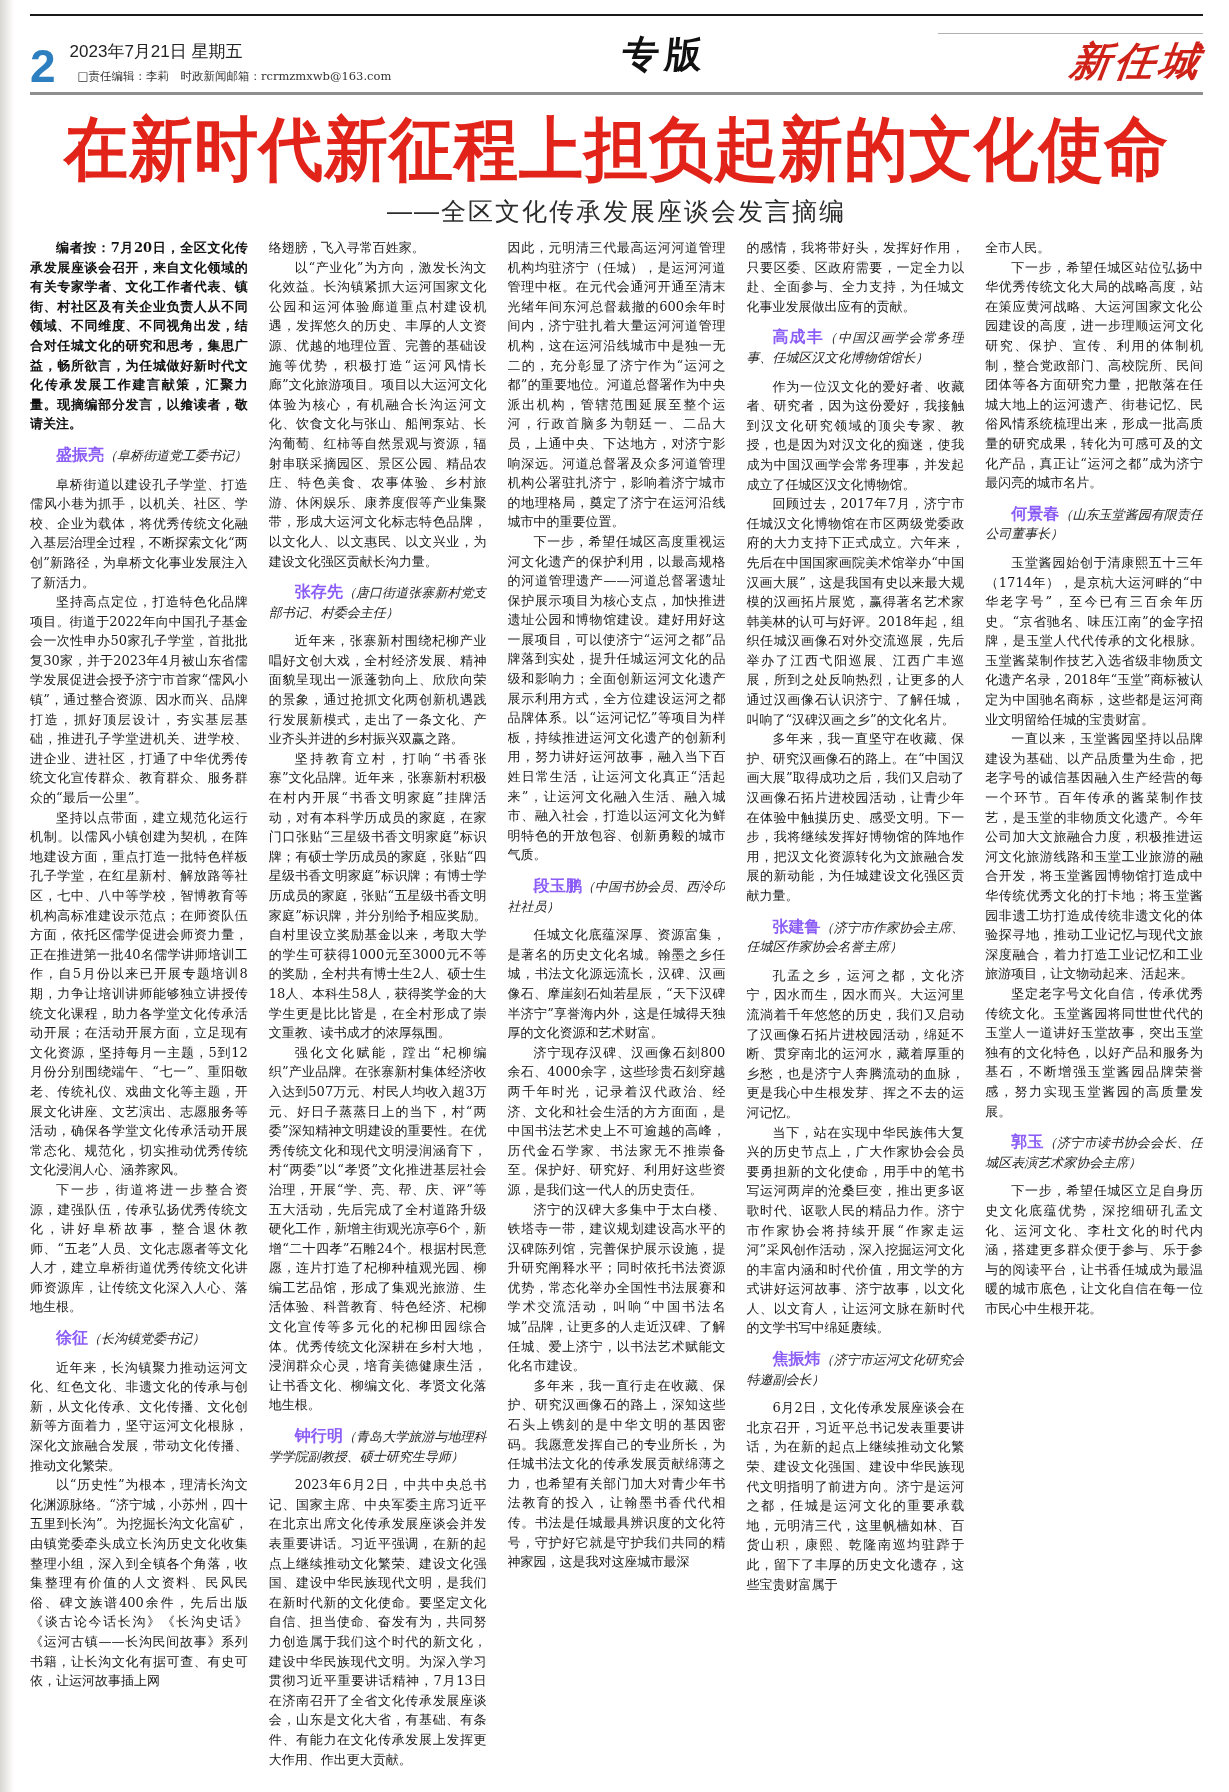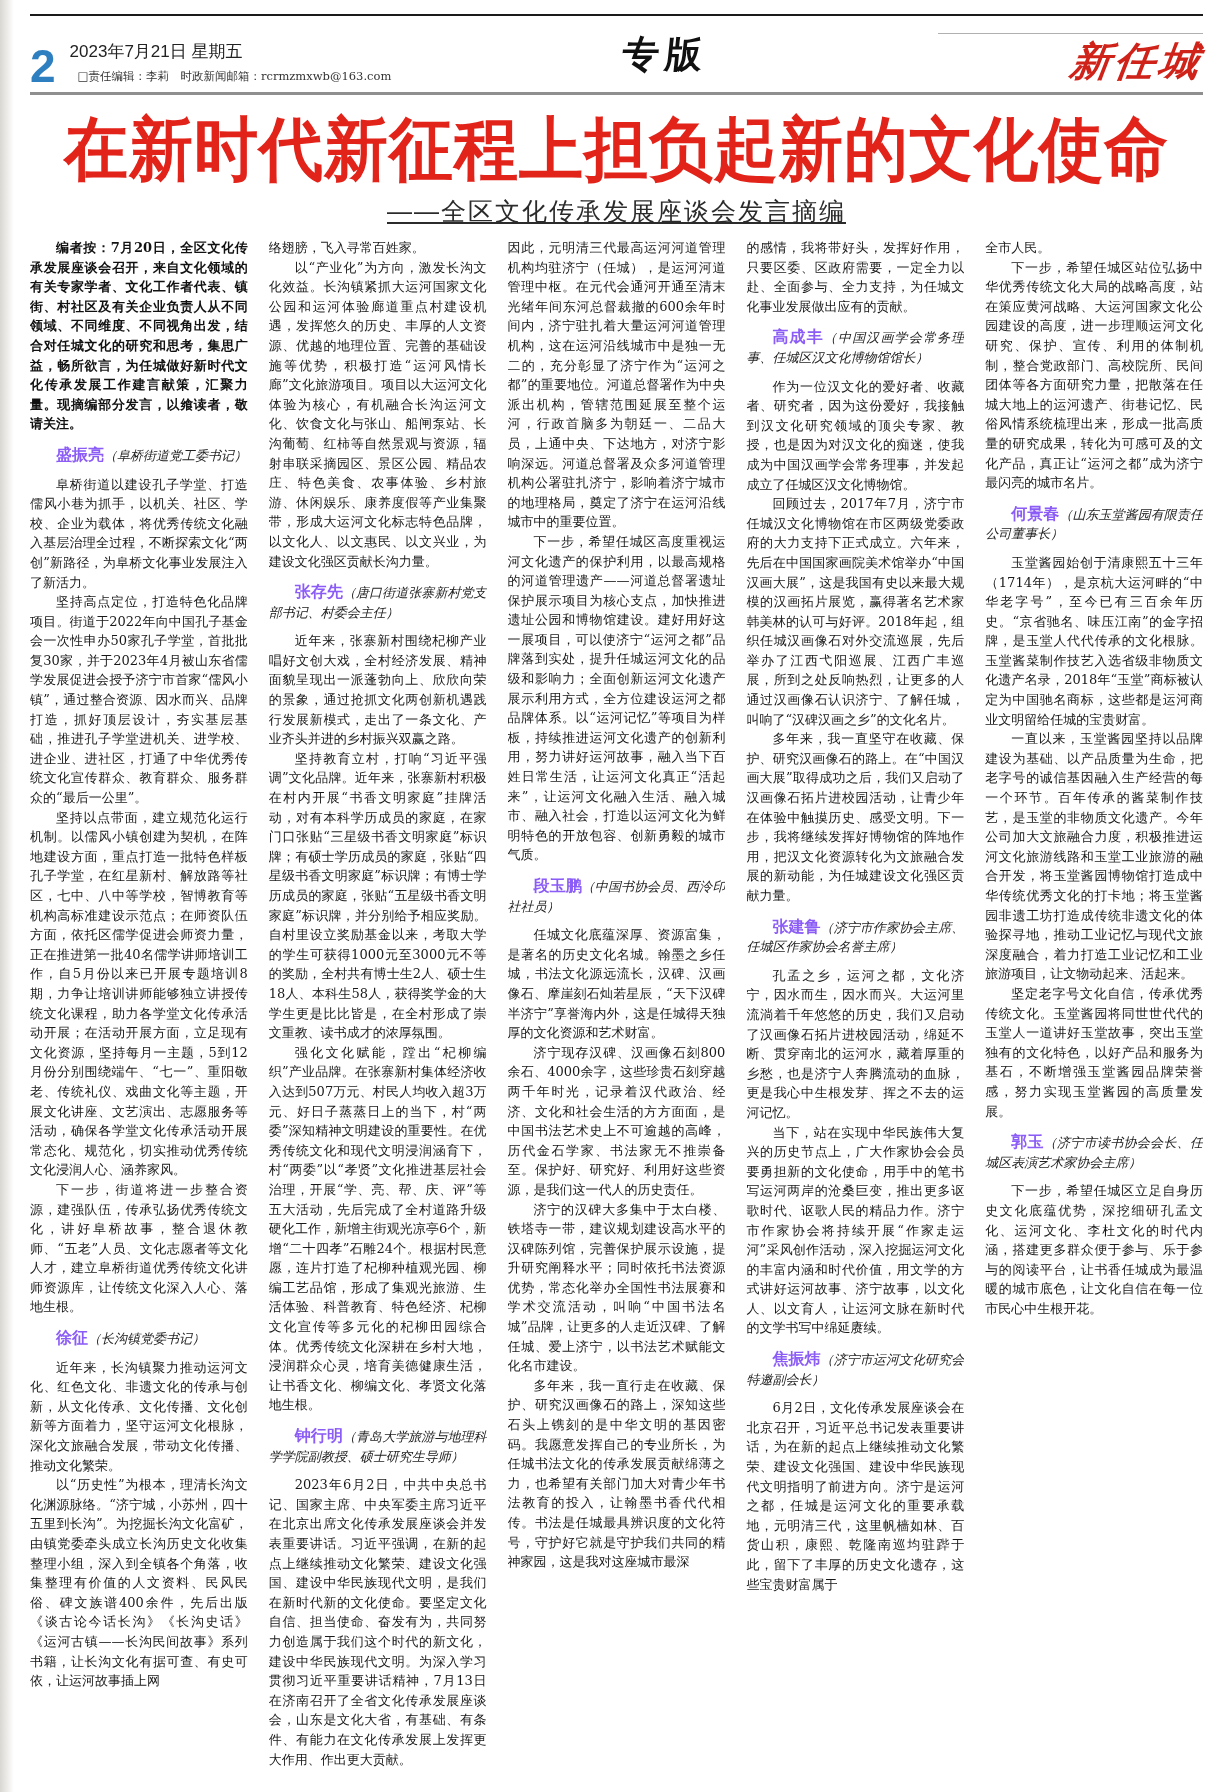--- a/index.html
+++ b/index.html
@@ -33,21 +33,21 @@
     font-family:"DejaVu Serif",serif;font-style:italic;font-weight:bold;
     letter-spacing:4px;transform:skewX(-8deg);}
   .header-rule{border-top:3px solid #8f8f8f;margin-top:6px;}
 
   
   .headline{margin:16px 0 0;text-align:center;
     font-family:"Liberation Sans","DejaVu Sans",sans-serif;
     font-weight:900;font-size:64px;line-height:70px;letter-spacing:1px;
     color:#e2231a;transform:scaleY(1.08);transform-origin:top;}
   .subhead{text-align:center;font-size:25px;color:#2b2b2b;margin:14px 0 10px;
-    font-family:"Liberation Sans","DejaVu Sans",sans-serif;letter-spacing:2px;text-decoration:underline;}
+    font-family:"Liberation Sans","DejaVu Sans",sans-serif;letter-spacing:2px;}
 
   
   .cols{display:flex;gap:21px;height:1548px;overflow:hidden;margin-top:8px;}
   .col{flex:1 1 0;overflow:hidden;
     font-size:13px;line-height:19.6px;text-align:justify;color:#191919;}
   .col p{margin:0;text-indent:2em;}
   .col p.cont{text-indent:0;}
   .editor-note{font-weight:bold;text-indent:2em;color:#111;}
   .byline{margin:11px 0 9px;text-indent:2em;}
   .byline .bname{font-weight:bold;font-size:16px;color:#8b5cf6;}
@@ -92,21 +92,21 @@
         <p>下一步，街道将进一步整合资源，建强队伍，传承弘扬优秀传统文化，讲好阜桥故事，整合退休教师、“五老”人员、文化志愿者等文化人才，建立阜桥街道优秀传统文化讲师资源库，让传统文化深入人心、落地生根。</p>
         <div class="byline"><span class="bname">徐征</span><span class="btitle">（长沟镇党委书记）</span></div>
         <p>近年来，长沟镇聚力推动运河文化、红色文化、非遗文化的传承与创新，从文化传承、文化传播、文化创新等方面着力，坚守运河文化根脉，深化文旅融合发展，带动文化传播、推动文化繁荣。</p>
         <p>以“历史性”为根本，理清长沟文化渊源脉络。“济宁城，小苏州，四十五里到长沟”。为挖掘长沟文化富矿，由镇党委牵头成立长沟历史文化收集整理小组，深入到全镇各个角落，收集整理有价值的人文资料、民风民俗、碑文族谱400余件，先后出版《谈古论今话长沟》《长沟史话》《运河古镇——长沟民间故事》系列书籍，让长沟文化有据可查、有史可依，让运河故事插上网</p>
       </div>
     <div class="col">
         <p class="cont">络翅膀，飞入寻常百姓家。</p>
         <p>以“产业化”为方向，激发长沟文化效益。长沟镇紧抓大运河国家文化公园和运河体验廊道重点村建设机遇，发挥悠久的历史、丰厚的人文资源、优越的地理位置、完善的基础设施等优势，积极打造“运河风情长廊”文化旅游项目。项目以大运河文化体验为核心，有机融合长沟运河文化、饮食文化与张山、船闸泵站、长沟葡萄、红柿等自然景观与资源，辐射串联采摘园区、景区公园、精品农庄、特色美食、农事体验、乡村旅游、休闲娱乐、康养度假等产业集聚带，形成大运河文化标志特色品牌，以文化人、以文惠民、以文兴业，为建设文化强区贡献长沟力量。</p>
         <div class="byline"><span class="bname">张存先</span><span class="btitle">（唐口街道张寨新村党支部书记、村委会主任）</span></div>
         <p>近年来，张寨新村围绕杞柳产业唱好文创大戏，全村经济发展、精神面貌呈现出一派蓬勃向上、欣欣向荣的景象，通过抢抓文化两创新机遇践行发展新模式，走出了一条文化、产业齐头并进的乡村振兴双赢之路。</p>
-        <p>坚持教育立村，打响“习近平强调”文化品牌。近年来，张寨新村积极在村内开展“书香文明家庭”挂牌活动，对有本科学历成员的家庭，在家门口张贴“三星级书香文明家庭”标识牌；有硕士学历成员的家庭，张贴“四星级书香文明家庭”标识牌；有博士学历成员的家庭，张贴“五星级书香文明家庭”标识牌，并分别给予相应奖励。自村里设立奖励基金以来，考取大学的学生可获得1000元至3000元不等的奖励，全村共有博士生2人、硕士生18人、本科生58人，获得奖学金的大学生更是比比皆是，在全村形成了崇文重教、读书成才的浓厚氛围。</p>
+        <p>坚持教育立村，打响“书香张寨”文化品牌。近年来，张寨新村积极在村内开展“书香文明家庭”挂牌活动，对有本科学历成员的家庭，在家门口张贴“三星级书香文明家庭”标识牌；有硕士学历成员的家庭，张贴“四星级书香文明家庭”标识牌；有博士学历成员的家庭，张贴“五星级书香文明家庭”标识牌，并分别给予相应奖励。自村里设立奖励基金以来，考取大学的学生可获得1000元至3000元不等的奖励，全村共有博士生2人、硕士生18人、本科生58人，获得奖学金的大学生更是比比皆是，在全村形成了崇文重教、读书成才的浓厚氛围。</p>
         <p>强化文化赋能，蹚出“杞柳编织”产业品牌。在张寨新村集体经济收入达到507万元、村民人均收入超3万元、好日子蒸蒸日上的当下，村“两委”深知精神文明建设的重要性。在优秀传统文化和现代文明浸润涵育下，村“两委”以“孝贤”文化推进基层社会治理，开展“学、亮、帮、庆、评”等五大活动，先后完成了全村道路升级硬化工作，新增主街观光凉亭6个，新增“二十四孝”石雕24个。根据村民意愿，连片打造了杞柳种植观光园、柳编工艺品馆，形成了集观光旅游、生活体验、科普教育、特色经济、杞柳文化宣传等多元化的杞柳田园综合体。优秀传统文化深耕在乡村大地，浸润群众心灵，培育美德健康生活，让书香文化、柳编文化、孝贤文化落地生根。</p>
         <div class="byline"><span class="bname">钟行明</span><span class="btitle">（青岛大学旅游与地理科学学院副教授、硕士研究生导师）</span></div>
         <p>2023年6月2日，中共中央总书记、国家主席、中央军委主席习近平在北京出席文化传承发展座谈会并发表重要讲话。习近平强调，在新的起点上继续推动文化繁荣、建设文化强国、建设中华民族现代文明，是我们在新时代新的文化使命。要坚定文化自信、担当使命、奋发有为，共同努力创造属于我们这个时代的新文化，建设中华民族现代文明。为深入学习贯彻习近平重要讲话精神，7月13日在济南召开了全省文化传承发展座谈会，山东是文化大省，有基础、有条件、有能力在文化传承发展上发挥更大作用、作出更大贡献。</p>
       </div>
     <div class="col">
         <p class="cont">因此，元明清三代最高运河河道管理机构均驻济宁（任城），是运河河道管理中枢。在元代会通河开通至清末光绪年间东河总督裁撤的600余年时间内，济宁驻扎着大量运河河道管理机构，这在运河沿线城市中是独一无二的，充分彰显了济宁作为“运河之都”的重要地位。河道总督署作为中央派出机构，管辖范围延展至整个运河，行政首脑多为朝廷一、二品大员，上通中央、下达地方，对济宁影响深远。河道总督署及众多河道管理机构公署驻扎济宁，影响着济宁城市的地理格局，奠定了济宁在运河沿线城市中的重要位置。</p>
         <p>下一步，希望任城区高度重视运河文化遗产的保护利用，以最高规格的河道管理遗产——河道总督署遗址保护展示项目为核心支点，加快推进遗址公园和博物馆建设。建好用好这一展项目，可以使济宁“运河之都”品牌落到实处，提升任城运河文化的品级和影响力；全面创新运河文化遗产展示利用方式，全方位建设运河之都品牌体系。以“运河记忆”等项目为样板，持续推进运河文化遗产的创新利用，努力讲好运河故事，融入当下百姓日常生活，让运河文化真正“活起来”，让运河文化融入生活、融入城市、融入社会，打造以运河文化为鲜明特色的开放包容、创新勇毅的城市气质。</p>
         <div class="byline"><span class="bname">段玉鹏</span><span class="btitle">（中国书协会员、西泠印社社员）</span></div>
         <p>任城文化底蕴深厚、资源富集，是著名的历史文化名城。翰墨之乡任城，书法文化源远流长，汉碑、汉画像石、摩崖刻石灿若星辰，“天下汉碑半济宁”享誉海内外，这是任城得天独厚的文化资源和艺术财富。</p>
         <p>济宁现存汉碑、汉画像石刻800余石、4000余字，这些珍贵石刻穿越两千年时光，记录着汉代政治、经济、文化和社会生活的方方面面，是中国书法艺术史上不可逾越的高峰，历代金石学家、书法家无不推崇备至。保护好、研究好、利用好这些资源，是我们这一代人的历史责任。</p>

